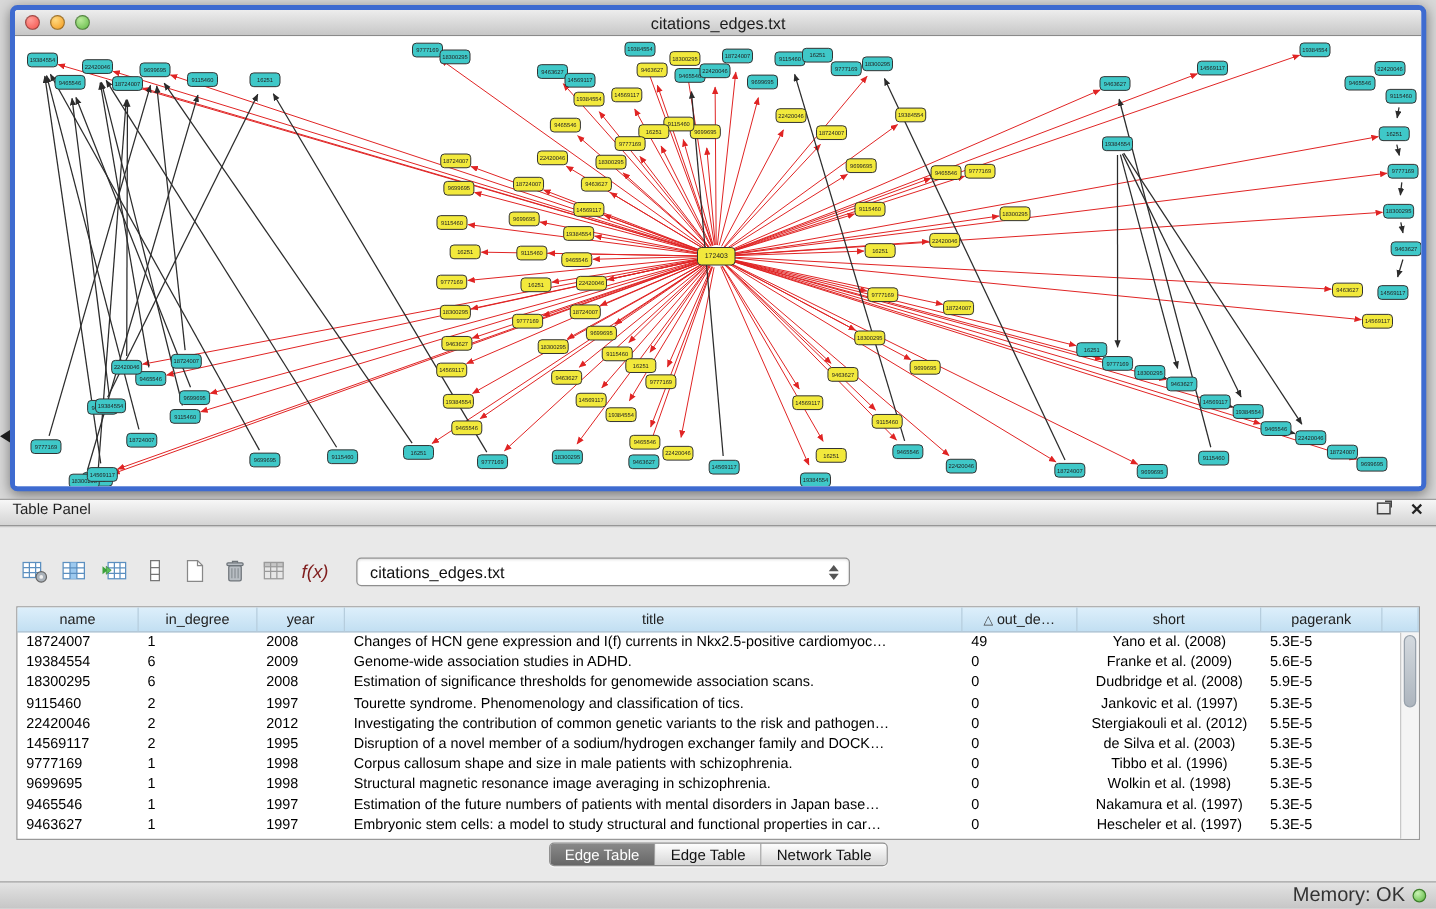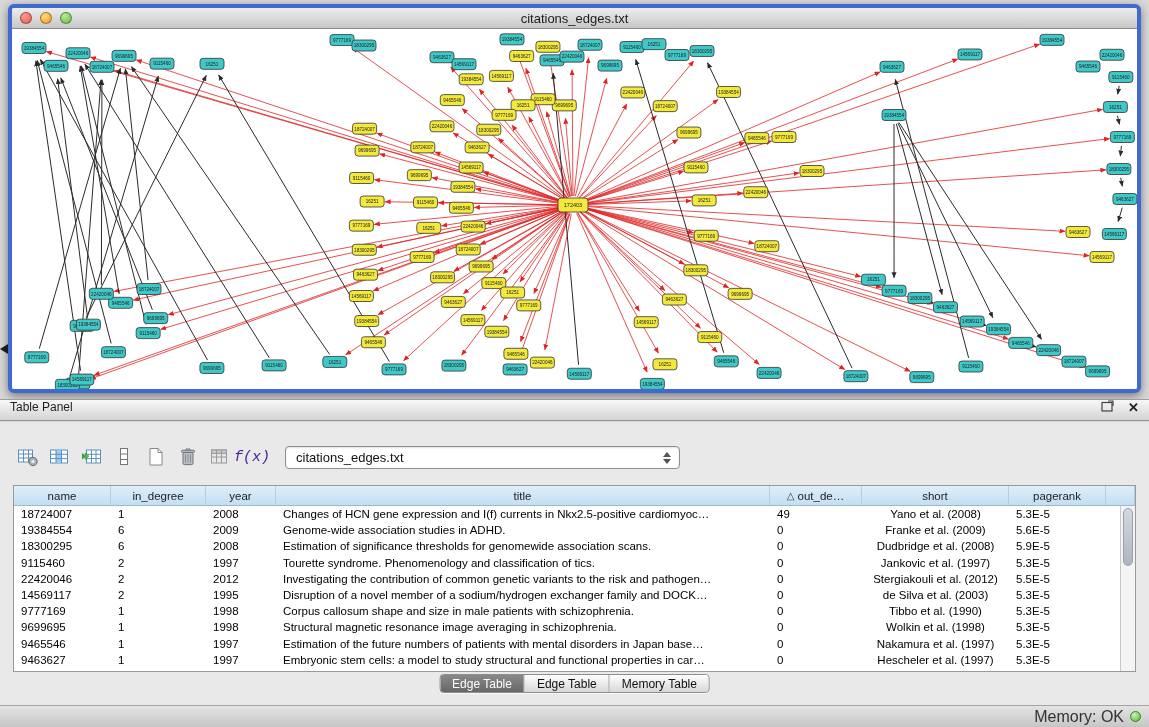--- a/index.html
+++ b/index.html
@@ -31,21 +31,21 @@
     background:linear-gradient(#f7f7f7,#d4d4d4);
     border-top:1px solid #9e9e9e;border-bottom:1px solid #969696;
     display:flex;align-items:flex-start;padding:0 10px;font-size:12px;color:#1f1f1f}
   .panel-header .spacer{flex:1}
   .panel-close{font-size:13px;font-weight:bold;color:#222;margin-left:14px;cursor:default}
 
   .panel-body{position:absolute;left:0;top:422px;width:100%;height:283px;background:#e9e9e9}
 
   .toolbar{position:absolute;left:14px;top:22px;height:26px;display:flex;align-items:center}
   .tool{width:28px;height:24px;display:flex;align-items:center;justify-content:center;margin-right:4px}
-  .fx i{font-family:Liberation Mono, monospace;font-style:italic;font-size:15px;color:#4c1d95}
+  .fx i{font-family:Liberation Sans, sans-serif;font-style:italic;font-size:15px;color:#7f1d1d}
 
   .combo{position:absolute;left:285px;top:24px;width:395px;height:23px;background:#fff;
     border:1px solid #8f8f8f;border-radius:4px;font-size:13px;color:#111;
     display:flex;align-items:center;padding:0 24px 0 10px;
     box-shadow:inset 0 1px 2px rgba(0,0,0,.12)}
   .combo .arrows{position:absolute;right:8px;top:5px;display:flex;flex-direction:column;gap:2px}
   .tri-up{width:0;height:0;border-left:4px solid transparent;border-right:4px solid transparent;border-bottom:5px solid #555}
   .tri-down{width:0;height:0;border-left:4px solid transparent;border-right:4px solid transparent;border-top:5px solid #555}
 
   .table-wrap{position:absolute;left:13px;top:63px;width:1123px;height:187px;
@@ -914,21 +914,21 @@
           <div class="cell c5">de Silva et al. (2003)</div>
           <div class="cell c6">5.3E-5</div>
           <div class="cell cf"></div>
         </div>
         <div class="trow">
           <div class="cell c0">9777169</div>
           <div class="cell c1">1</div>
           <div class="cell c2">1998</div>
           <div class="cell c3">Corpus callosum shape and size in male patients with schizophrenia.</div>
           <div class="cell c4">0</div>
-          <div class="cell c5">Tibbo et al. (1990)</div>
+          <div class="cell c5">Tibbo et al. (1996)</div>
           <div class="cell c6">5.3E-5</div>
           <div class="cell cf"></div>
         </div>
         <div class="trow">
           <div class="cell c0">9699695</div>
           <div class="cell c1">1</div>
           <div class="cell c2">1998</div>
           <div class="cell c3">Structural magnetic resonance image averaging in schizophrenia.</div>
           <div class="cell c4">0</div>
           <div class="cell c5">Wolkin et al. (1998)</div>
@@ -957,20 +957,20 @@
         </div>
       </div>
     <div class="vscroll">
       <div class="vthumb"></div>
     </div>
   </div>
 
   <div class="tabs">
       <div class="seg-tab active">Edge Table</div>
       <div class="seg-tab">Edge Table</div>
-      <div class="seg-tab">Memory Table</div>
+      <div class="seg-tab">Network Table</div>
     </div>
 </div>
 
 <div class="statusbar">
   <span>Memory: OK</span>
   <span class="mem-dot"></span>
 </div>
 
 </body></html>

